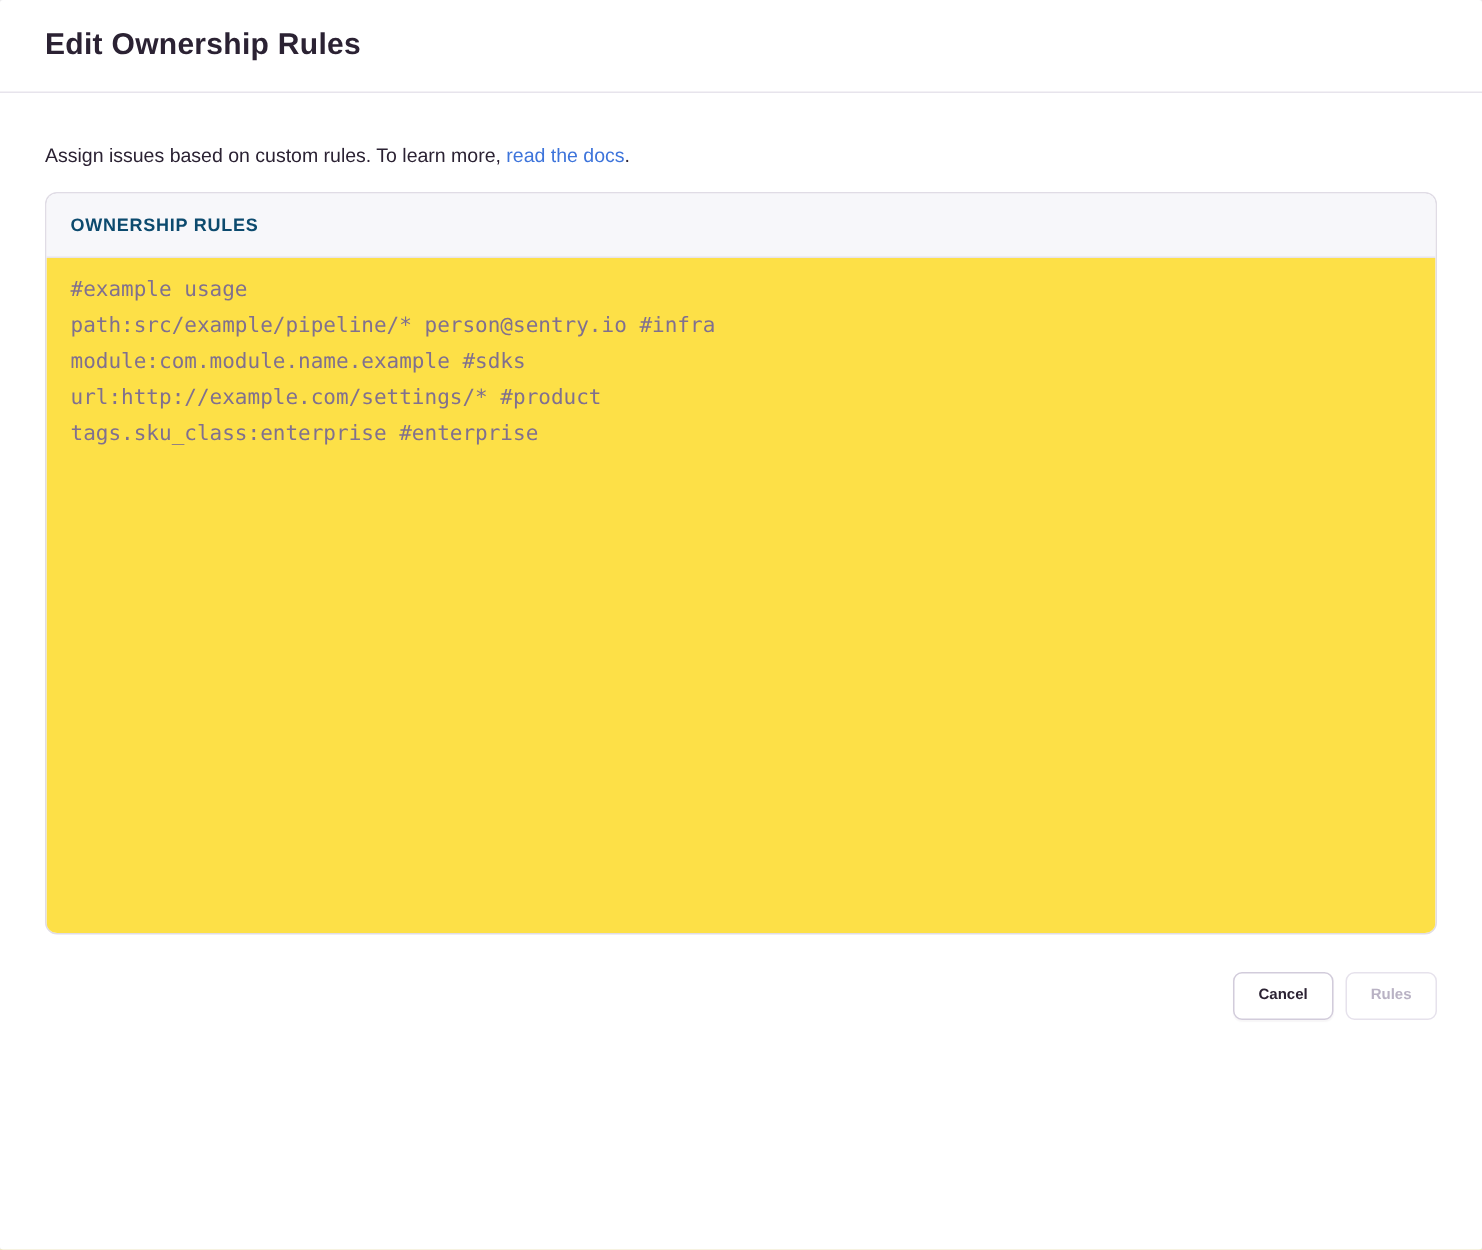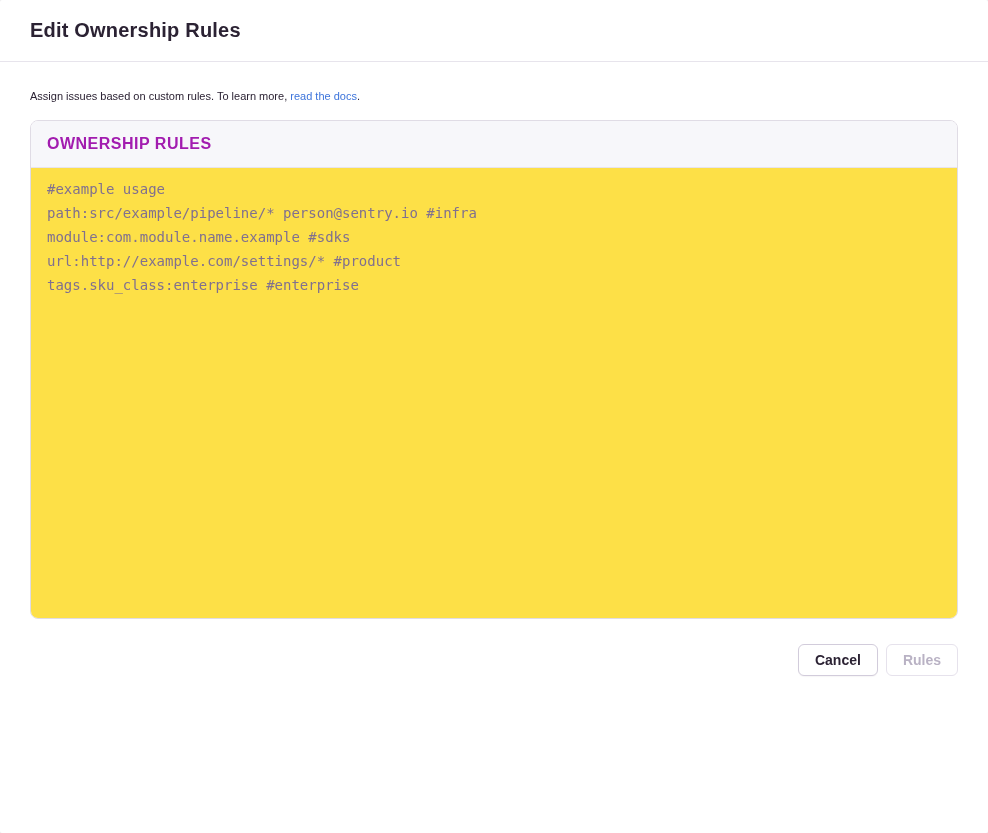--- a/index.html
+++ b/index.html
@@ -34,22 +34,22 @@
     font-size: 20px;
     font-weight: 700;
     color: #2b2233;
     letter-spacing: 0.2px;
   }
   .modal-body {
     padding: 24px 30px 30px 30px;
     flex: 1;
   }
   .description {
-    margin: 0 0 14px 0;
-    font-size: 11px;
+    margin: 8px 0 14px 0;
+    font-size: 13px;
     line-height: 20px;
     color: #2b2233;
   }
   .description a {
     color: #3d74db;
     text-decoration: none;
     cursor: pointer;
   }
   .example-block {
     margin: 0 0 26px 0;
@@ -66,24 +66,24 @@
   .rules-panel {
     border: 1px solid #e0dce5;
     border-radius: 8px;
     overflow: hidden;
     background: #ffffff;
   }
   .rules-panel-header {
     background: #f7f7fa;
     border-bottom: 1px solid #e7e4ec;
     padding: 14px 16px;
-    font-size: 16px;
+    font-size: 12px;
     font-weight: 700;
     letter-spacing: 0.5px;
-    color: #a21caf;
+    color: #0c4a6e;
     text-transform: uppercase;
   }
   .rules-textarea {
     display: block;
     width: 100%;
     height: 450px;
     border: none;
     outline: none;
     resize: none;
     padding: 9px 16px;
@@ -97,21 +97,21 @@
     display: flex;
     justify-content: flex-end;
     gap: 8px;
     margin-top: 25px;
   }
   .btn {
     height: 32px;
     padding: 0 16px;
     border-radius: 6px;
     font-family: "Liberation Sans", sans-serif;
-    font-size: 14px;
+    font-size: 10px;
     font-weight: 700;
     line-height: 30px;
     cursor: pointer;
   }
   .btn-cancel {
     background: #ffffff;
     border: 1px solid #d2ccdb;
     color: #2b2233;
     box-shadow: 0 1px 1px rgba(43,34,51,0.04);
   }

